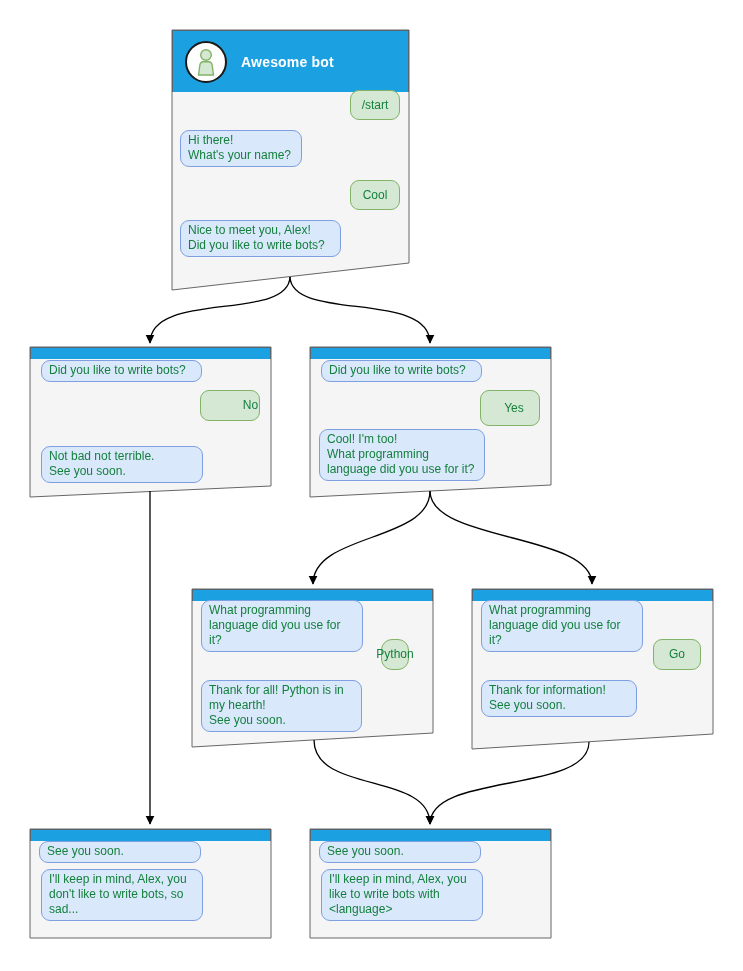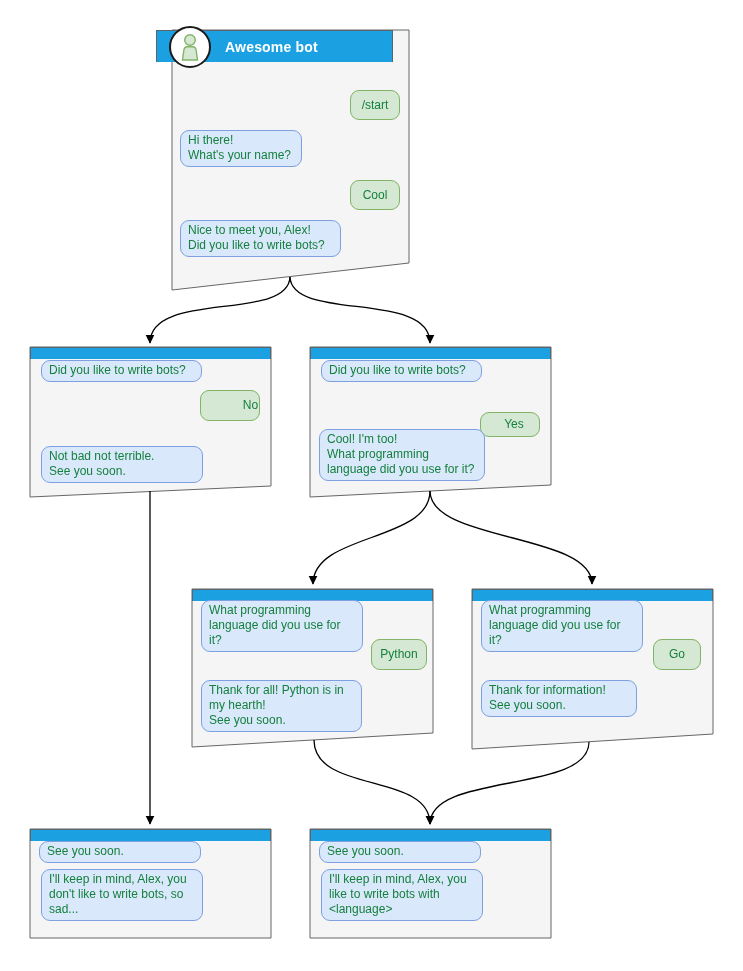--- a/index.html
+++ b/index.html
@@ -60,21 +60,21 @@
 
     <path d="M290,277 C288,322 150,290 150,343" fill="none" stroke="#000" stroke-width="1.3" marker-end="url(#arrow)"></path>
     <path d="M290,277 C292,322 430,290 430,343" fill="none" stroke="#000" stroke-width="1.3" marker-end="url(#arrow)"></path>
     <path d="M150,491 L150,824" fill="none" stroke="#000" stroke-width="1.3" marker-end="url(#arrow)"></path>
     <path d="M430,491 C430,542 313,533 313,584" fill="none" stroke="#000" stroke-width="1.3" marker-end="url(#arrow)"></path>
     <path d="M430,491 C430,542 592,533 592,584" fill="none" stroke="#000" stroke-width="1.3" marker-end="url(#arrow)"></path>
     <path d="M314,740 C314,794 430,772 430,824" fill="none" stroke="#000" stroke-width="1.3" marker-end="url(#arrow)"></path>
     <path d="M589,742 C589,794 430,772 430,824" fill="none" stroke="#000" stroke-width="1.3" marker-end="url(#arrow)"></path>
   </svg>
 
-  <div class="strip main-header" style="left:156px; top:30px; width:237px; height:32px;">
+  <div class="strip main-header" style="left:172px; top:30px; width:237px; height:62px;">
     <div class="avatar">
       <svg width="24" height="28" viewBox="0 0 24 28">
         <circle cx="12" cy="7" r="5.3" fill="#D5E8D4" stroke="#82B366" stroke-width="1.4"></circle>
         <path d="M4.5,27 L5.8,17.5 Q6.3,13.8 9.5,13.8 L14.5,13.8 Q17.7,13.8 18.2,17.5 L19.5,27 Z" fill="#D5E8D4" stroke="#82B366" stroke-width="1.4"></path>
       </svg>
     </div>
     <span class="win-title">Awesome bot</span>
   </div>
 
   <div class="strip" style="left:30px; top:347px; width:241px; height:12px;"></div>
@@ -90,28 +90,28 @@
   <div class="bubble user" style="left:350px; top:180px; width:50px; height:30px;">Cool</div>
   <div class="bubble bot" style="left:180px; top:220px; width:161px;">Nice to meet you, Alex!
 Did you like to write bots?</div>
 
   <div class="bubble bot" style="left:41px; top:360px; width:161px;">Did you like to write bots?</div>
   <div class="bubble user" style="left:200px; top:390px; width:60px; height:31px;padding-left:41px;">No</div>
   <div class="bubble bot" style="left:41px; top:446px; width:162px;">Not bad not terrible.
 See you soon.</div>
 
   <div class="bubble bot" style="left:321px; top:360px; width:161px;">Did you like to write bots?</div>
-  <div class="bubble user" style="left:480px; top:412px; width:60px; height:25px;padding-left:8px;">Yes</div>
+  <div class="bubble user" style="left:480px; top:390px; width:60px; height:36px;padding-left:8px;">Yes</div>
   <div class="bubble bot" style="left:319px; top:429px; width:166px;">Cool! I'm too!
 What programming
 language did you use for it?</div>
 
   <div class="bubble bot" style="left:201px; top:600px; width:162px;">What programming
 language did you use for it?</div>
-  <div class="bubble user" style="left:371px; top:639px; width:56px; height:31px;">Python</div>
+  <div class="bubble user" style="left:381px; top:639px; width:28px; height:31px;border-radius:11px;">Python</div>
   <div class="bubble bot" style="left:201px; top:680px; width:161px;">Thank for all! Python is in
 my hearth!
 See you soon.</div>
 
   <div class="bubble bot" style="left:481px; top:600px; width:162px;">What programming
 language did you use for it?</div>
   <div class="bubble user" style="left:653px; top:639px; width:48px; height:31px;">Go</div>
   <div class="bubble bot" style="left:481px; top:680px; width:156px;">Thank for information!
 See you soon.</div>
 

